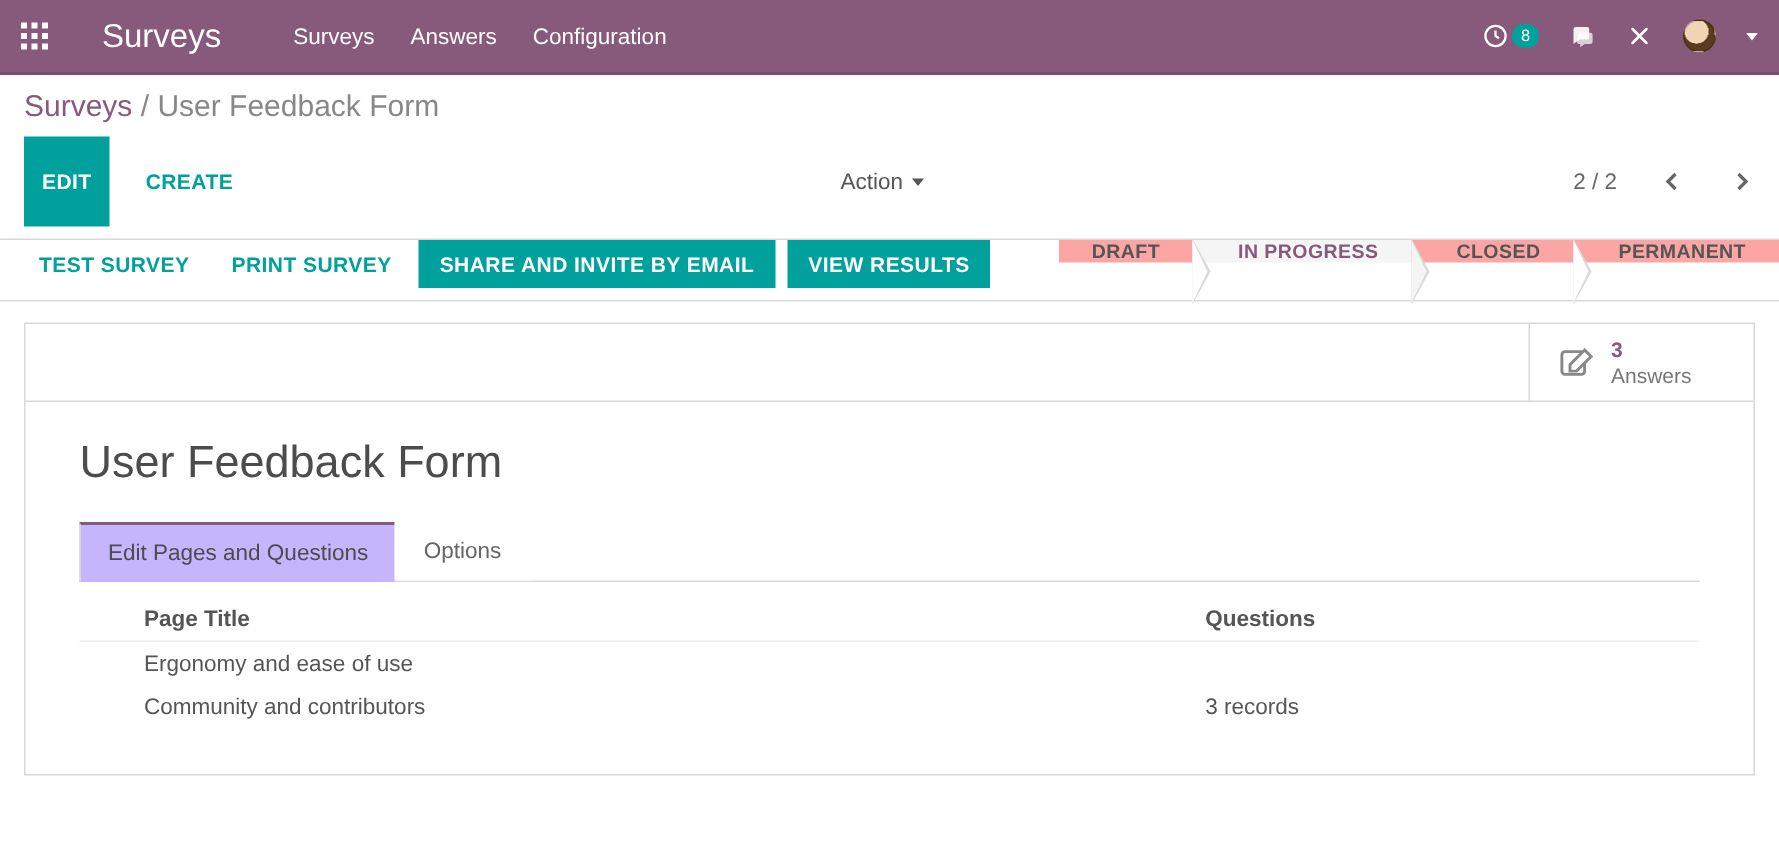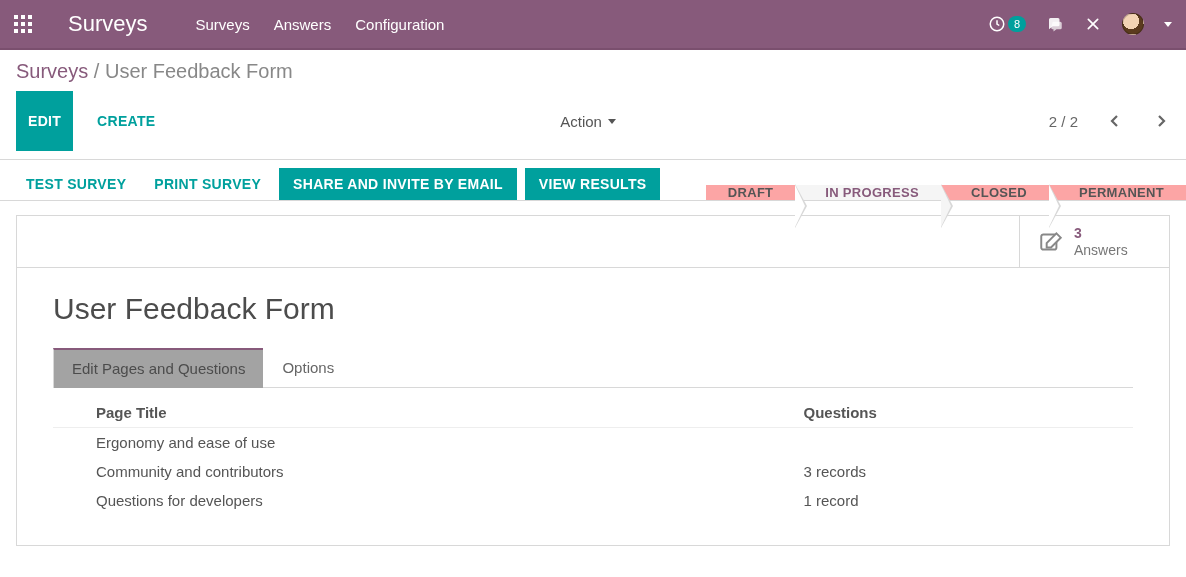--- a/index.html
+++ b/index.html
@@ -168,21 +168,21 @@
     color:#666;
     font-size:18px;
   }
 
   
   .action-bar {
     margin-top: 8px;
     border-top: 1px solid var(--grey-border);
     border-bottom: 1px solid var(--grey-border);
     display: flex;
-    align-items: flex-end;
+    align-items: flex-start;
     height: 42px;
   }
   .action-left {
     display:flex;
     align-items:center;
     padding-left: 16px;
     gap: 8px;
   }
   .act-link {
     color: var(--teal);
@@ -299,21 +299,21 @@
     color:#666;
     font-size:15px;
     margin-right:-1px;
     cursor:pointer;
     position:relative;
   }
   .tab.inactive { border-color:transparent; }
   .tab.active {
     border-top: 2px solid var(--purple);
     color:#4c4c4c;
-    background:#a3a3a3;
+    background:#c4b5fd;
     margin-bottom:-1px;
     padding-bottom:11px;
   }
 
   .grid-head {
     display:flex;
     font-weight:700;
     color:#555;
     padding: 6px 4px;
     border-bottom:1px solid #eee;
@@ -453,19 +453,15 @@
         <div class="col-count">Questions</div>
       </div>
 
       <div class="grid-row">
         <div class="col-title">Ergonomy and ease of use</div>
       </div>
       <div class="grid-row">
         <div class="col-title">Community and contributors</div>
         <div class="col-count">3 records</div>
       </div>
-      <div class="grid-row">
-        <div class="col-title">Questions for developers</div>
-        <div class="col-count">1 record</div>
-      </div>
     </div>
   </div>
 </div>
 
 </body></html>

